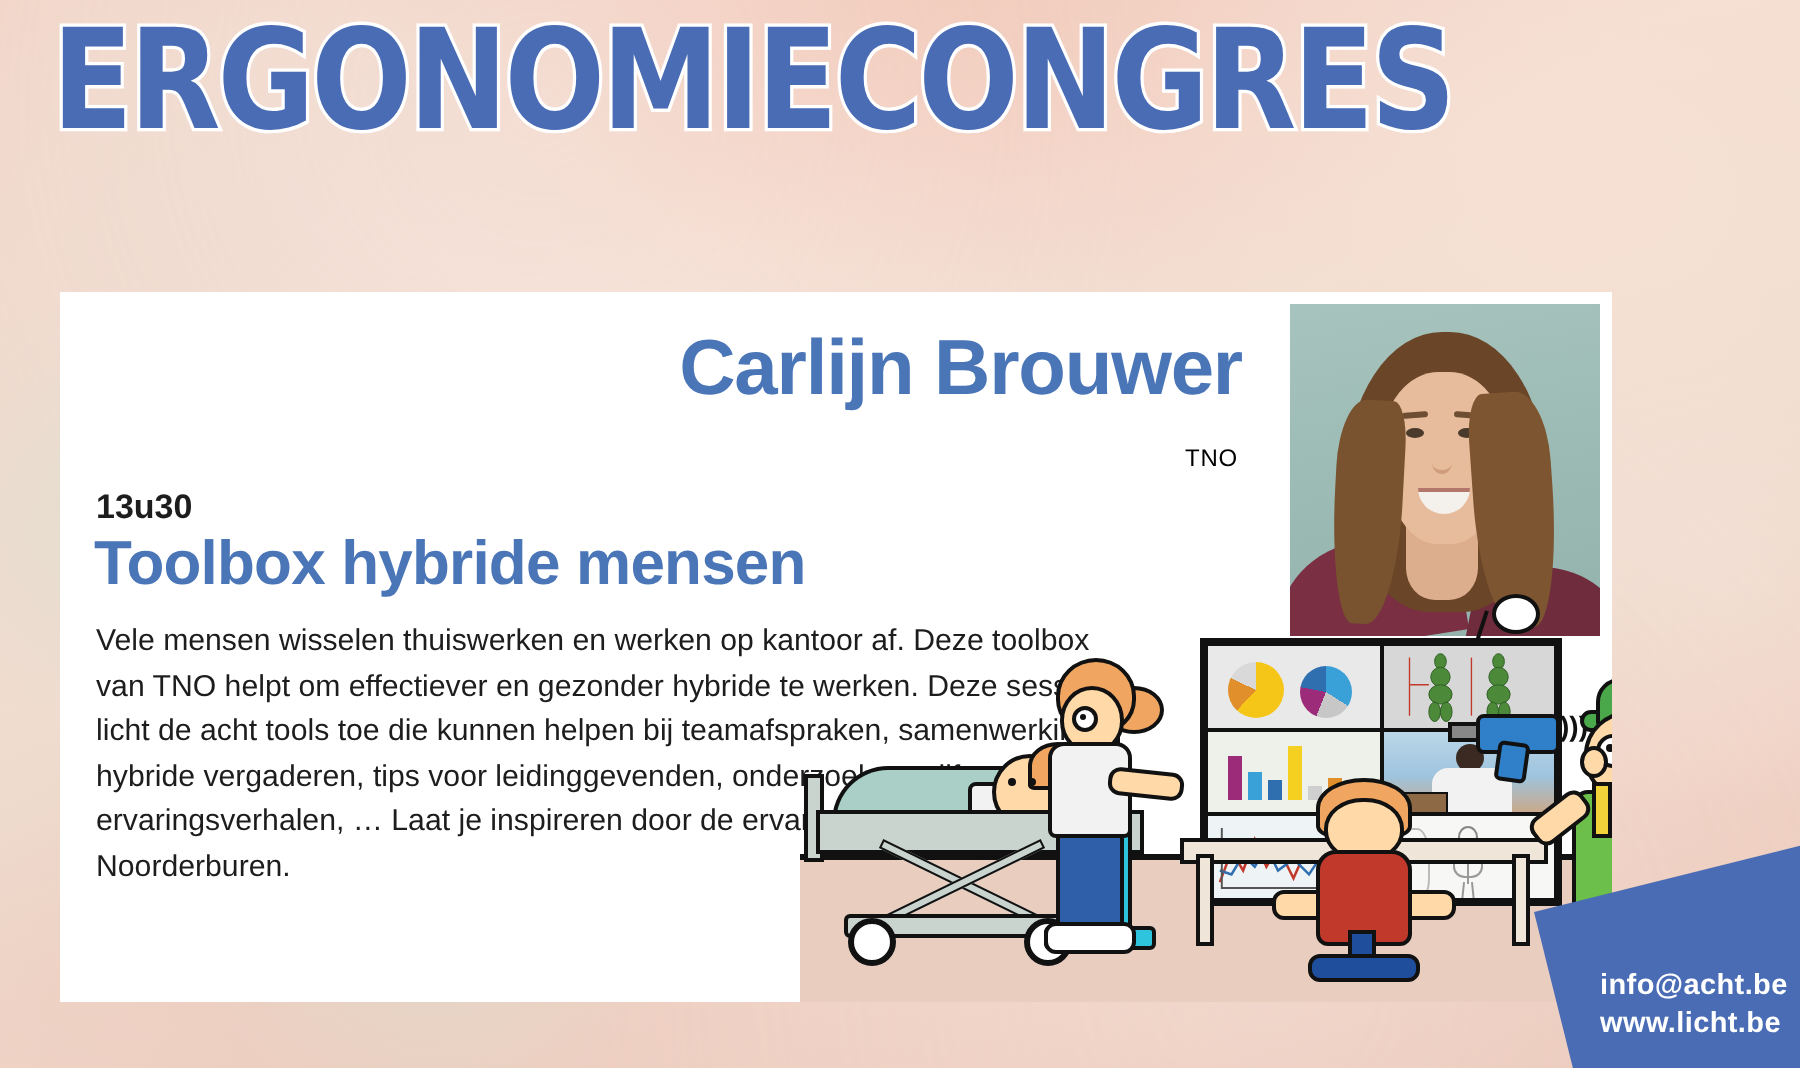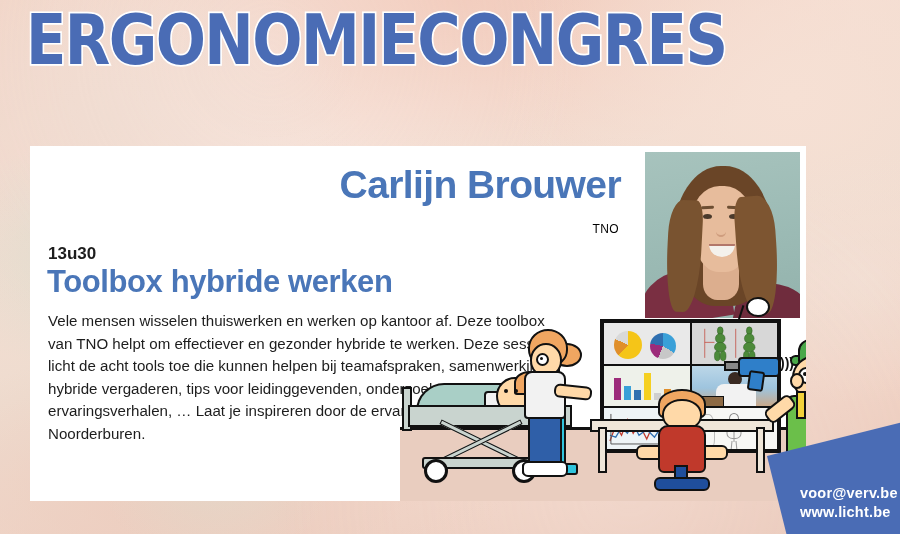--- a/index.html
+++ b/index.html
@@ -469,21 +469,21 @@
       <div class="photo-brow r"></div>
       <div class="photo-eye l"></div>
       <div class="photo-eye r"></div>
       <div class="photo-nose"></div>
       <div class="photo-mouth"></div>
       <div class="photo-hair-l"></div>
       <div class="photo-hair-r"></div>
     </div>
 
     <div class="session-time">13u30</div>
-    <div class="session-title">Toolbox hybride werken</div>
+    <div class="session-title">Toolbox hybride mensen</div>
     <div class="session-desc">Vele mensen wisselen thuiswerken en werken op kantoor af. Deze toolbox van TNO helpt om effectiever en gezonder hybride te werken. Deze sessies licht de acht tools toe die kunnen helpen bij teamafspraken, samenwerking, hybride vergaderen, tips voor leidinggevenden, onderzoek en cijfers, ervaringsverhalen, … Laat je inspireren door de ervaringen van onze Noorderburen.</div>
 
     <div class="illus">
       <div class="floor"></div>
       <div class="wall-line"></div>
 
       <div class="lamp-arm"></div>
       <div class="lamp-head"></div>
 
       <div class="screenwall">
@@ -627,17 +627,17 @@
   <div class="footer">
 
     
     
 
     
   </div>
 
   <div class="contact-badge"></div>
   <div class="contact-text">
-    <div>voor@verv.be</div>
+    <div>info@acht.be</div>
     <div>www.licht.be</div>
   </div>
 
 </div>
 
 </body></html>

